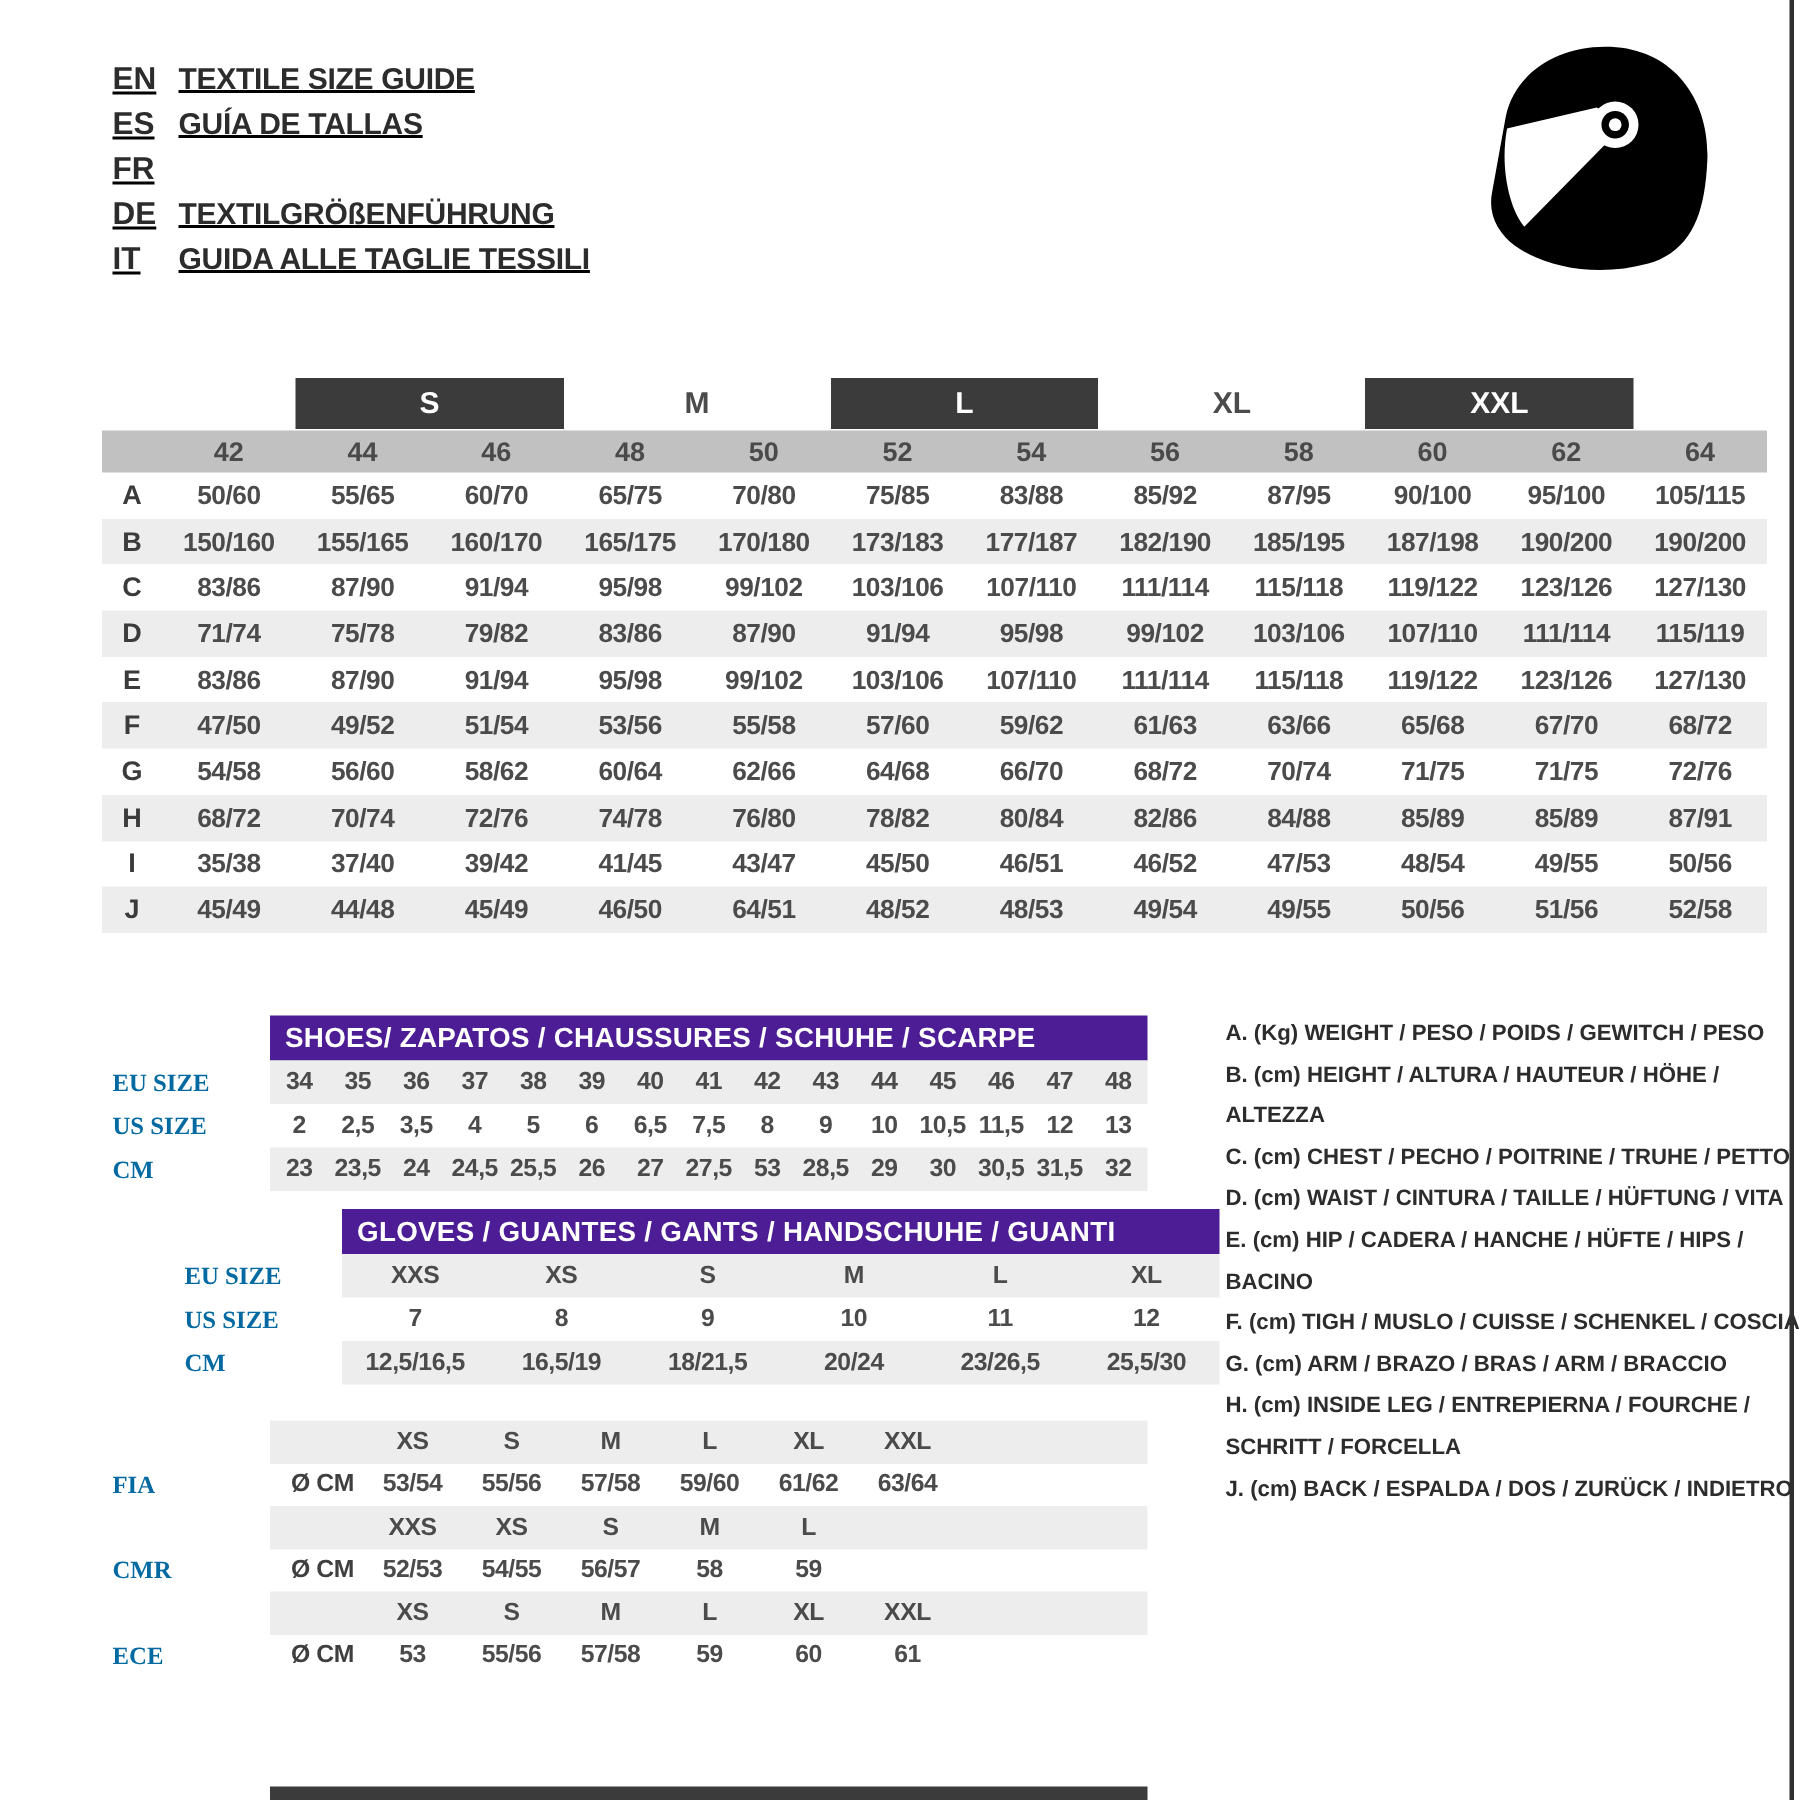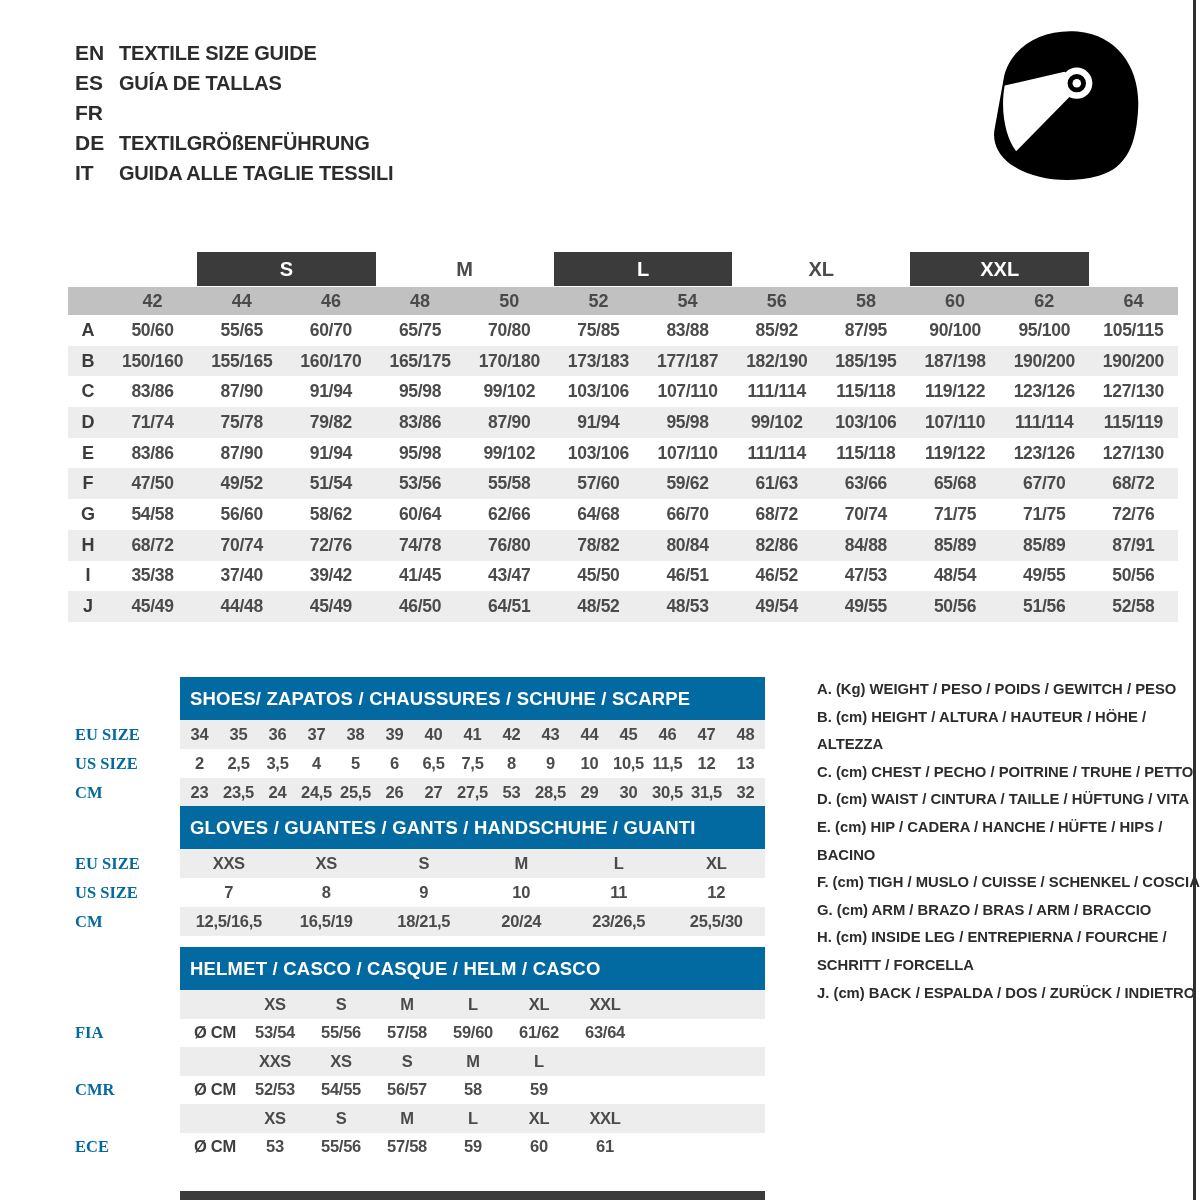--- a/index.html
+++ b/index.html
@@ -1,21 +1,21 @@
 <!DOCTYPE html>
 <html><head>
 <meta charset="utf-8">
 <style>
   html,body{margin:0;padding:0;background:#fff;}
   body{width:1200px;height:1200px;position:relative;overflow:hidden;
        font-family:"Liberation Sans",sans-serif;-webkit-font-smoothing:antialiased;}
   .canvas{position:absolute;inset:0;background:#fff;}
 
   
-  .lang-block{position:absolute;left:75px;top:38px;}
+  .lang-block{position:absolute;left:75px;top:38px;text-decoration:underline;}
   .lang-row{display:flex;height:30px;align-items:center;}
   .lang-code{width:44px;font-weight:bold;font-size:21px;color:#2c2c2c;}
   .lang-title{font-weight:bold;font-size:20px;color:#2c2c2c;letter-spacing:-0.2px;white-space:nowrap;}
 
   
   .helmet-icon{position:absolute;left:982px;top:25px;width:165px;height:172px;}
 
   
   .main-table{position:absolute;left:68px;top:252px;width:1110px;}
   .mt-row{display:grid;grid-template-columns:40px repeat(12,1fr);}
@@ -29,32 +29,32 @@
   .mt-data{height:30.7px;}
   .mt-data .mt-cell{font-size:17.5px;color:#4b4b4b;letter-spacing:-0.3px;}
   .mt-letter{display:flex;align-items:center;justify-content:center;
              font-weight:bold;font-size:18px;color:#3b3b3b;}
   .stripe{background:#ededed;}
 
   
   .section{position:absolute;left:75px;width:690px;}
   .sec-row{display:grid;grid-template-columns:105px 1fr;}
   .sec-label{display:flex;align-items:center;font-weight:bold;font-size:16.5px;color:#0369a1;font-family:Liberation Serif, serif;}
-  .sec-title-bar{height:43px;display:flex;align-items:center;padding-left:10px;
-                 background:#0369a1;color:#fff;font-weight:bold;font-size:18.5px;
+  .sec-title-bar{height:30px;display:flex;align-items:center;padding-left:10px;
+                 background:#4c1d95;color:#fff;font-weight:bold;font-size:18.5px;
                  letter-spacing:0.2px;white-space:nowrap;}
   .sec-cells{height:29px;}
   .cells-15{display:grid;grid-template-columns:repeat(15,1fr);}
   .cells-6{display:grid;grid-template-columns:repeat(6,1fr);}
   .helm-cells{display:grid;grid-template-columns:62px repeat(6,66px) 1fr;height:28.5px;}
   .sec-cell{display:flex;align-items:center;justify-content:center;
             font-weight:bold;font-size:16.5px;color:#4b4b4b;letter-spacing:-0.3px;}
   .unit-cell{justify-content:flex-start;padding-left:14px;color:#3f3f3f;}
   .shoes-sec{top:677px;}
-  .gloves-sec{top:806px;}
+  .gloves-sec{top:806px;margin-left:48px;}
   .helmet-sec{top:947px;}
 
   
   .legend{position:absolute;left:817px;top:676px;width:398px;
           font-weight:bold;font-size:14.8px;line-height:27.6px;color:#2c2c2c;}
   .legend-item{display:block;}
 
   
   .edge-line{position:absolute;left:1193px;top:0;width:3px;height:1200px;background:#2f2f2f;}
   .bottom-bar{position:absolute;left:180px;top:1191px;width:585px;height:9px;background:#3b3b3b;}
@@ -370,21 +370,20 @@
           <div class="sec-cell">18/21,5</div>
           <div class="sec-cell">20/24</div>
           <div class="sec-cell">23/26,5</div>
           <div class="sec-cell">25,5/30</div>
         </div>
       </div>
     </div>
   <div class="section helmet-sec" id="helmetSec">
       <div class="sec-row">
         <div class="sec-label"></div>
-        <div class="sec-title-bar">HELMET / CASCO / CASQUE / HELM / CASCO</div>
       </div>
       <div class="sec-row">
         <div class="sec-label"></div>
         <div class="helm-cells stripe">
           <div class="sec-cell unit-cell"></div>
           <div class="sec-cell">XS</div>
           <div class="sec-cell">S</div>
           <div class="sec-cell">M</div>
           <div class="sec-cell">L</div>
           <div class="sec-cell">XL</div>

